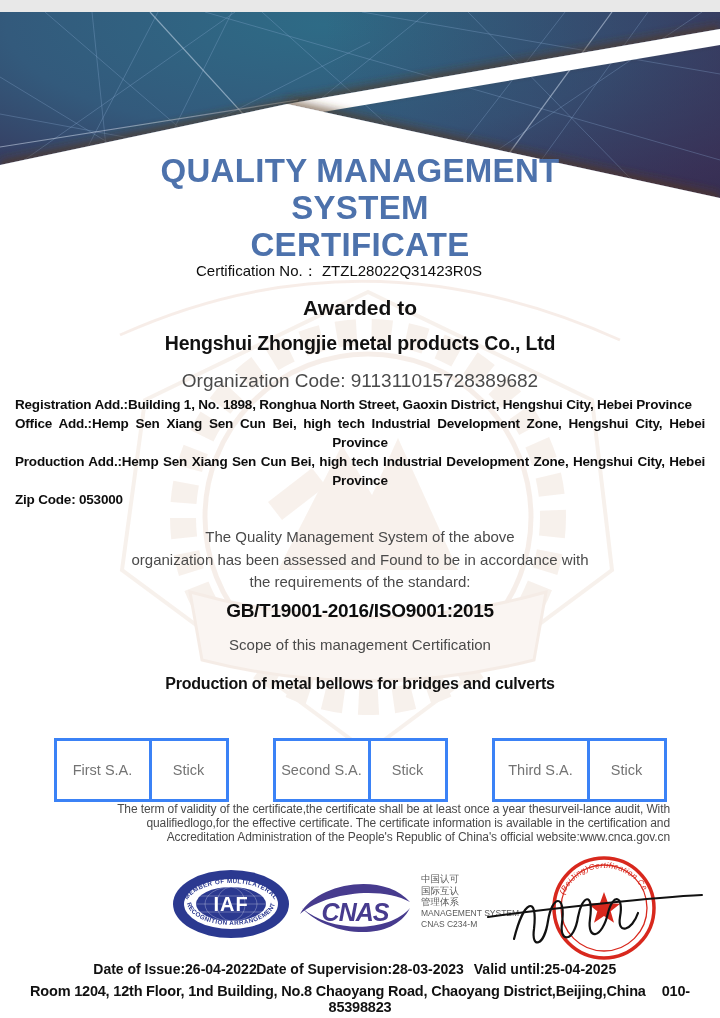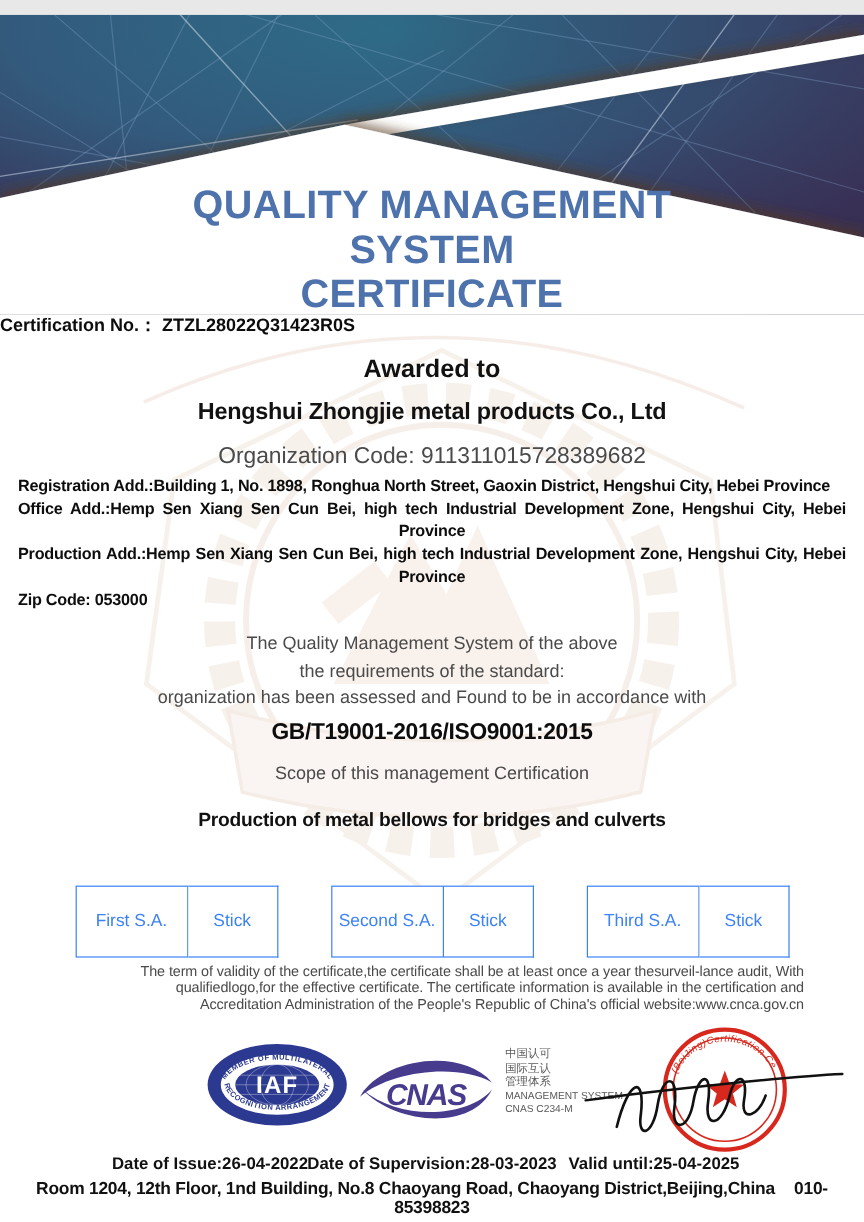--- a/index.html
+++ b/index.html
@@ -9,37 +9,37 @@
     font-family:"Liberation Sans", sans-serif; color:#111;
   }
   .abs{position:absolute; left:0; right:0;}
   .center{text-align:center;}
   
   .header-svg{position:absolute; top:0; left:0; z-index:1;}
   
   .watermark{position:absolute; top:228px; left:60px; z-index:0; opacity:.6; pointer-events:none;}
   
   .title{top:140px; z-index:2; color:#4d72ac; font-weight:bold; font-size:33px; line-height:37px; letter-spacing:.3px;}
-  .certno{top:250px; z-index:2; text-align:left; padding-right:42px; font-size:15px; font-weight:bold; color:#0d0d0d;}
+  .certno{top:250px; z-index:2; text-align:center; padding-right:42px; font-size:15px; font-weight:normal; color:#0d0d0d;}
   .awarded{top:284px; z-index:2; font-size:21px; font-weight:bold;}
   .company{top:320px; z-index:2; font-size:19.5px; font-weight:bold; letter-spacing:-.2px;}
   .orgcode{top:358px; z-index:2; font-size:19px; color:#4a4a4a;}
   .addresses{top:383px; left:15px; right:15px; z-index:2; font-size:13.5px; font-weight:bold; line-height:19px; letter-spacing:-.2px; color:#0d0d0d;}
   .addresses p{margin:0;}
   p.just{text-align:justify; text-align-last:center;}
   p.cent{text-align:left;}
   .statement{top:514px; z-index:2; font-size:15px; line-height:22.5px; color:#4a4a4a;}
   .standard{top:588px; z-index:2; font-size:19px; font-weight:bold; letter-spacing:-.3px; color:#0d0d0d;}
   .scope-label{top:624px; z-index:2; font-size:15px; color:#4a4a4a;}
   .scope-value{top:663px; z-index:2; font-size:16px; font-weight:bold; letter-spacing:-.2px;}
   
   .audit-table{top:726px; z-index:2; display:flex; justify-content:center; gap:44px;}
   .audit-group{display:flex;}
   .audit-cell{
-    height:58px; border:1px solid #3b82f6; background:#fff; color:#3b82f6;
+    height:58px; border:3px solid #3b82f6; background:#fff; color:#737373;
     display:flex; align-items:center; justify-content:center; font-size:14.5px;
   }
   .audit-cell.lbl{width:92px;}
   .audit-cell.val{width:74px; border-left:none;}
   .terms{top:791px; left:78px; width:592px; z-index:2; font-size:12px; line-height:13.8px; color:#4a4a4a; letter-spacing:-.1px;text-align:right;}
   
   .logo{position:absolute; z-index:2;}
   .ztzl-wrap{left:50px; top:846px; width:116px; text-align:center;}
   .ztzl-caption{font-size:17px; font-weight:bold; color:#2b4f92; letter-spacing:1px; margin-top:0; font-family:sans-serif;}
   .iaf-wrap{left:170px; top:857px;}
@@ -130,22 +130,22 @@
 
   <div class="abs addresses">
     <p class="cent">Registration Add.:Building 1, No. 1898, Ronghua North Street, Gaoxin District, Hengshui City, Hebei Province</p>
     <p class="just">Office Add.:Hemp Sen Xiang Sen Cun Bei, high tech Industrial Development Zone, Hengshui City, Hebei Province</p>
     <p class="just">Production Add.:Hemp Sen Xiang Sen Cun Bei, high tech Industrial Development Zone, Hengshui City, Hebei Province</p>
     <p class="cent">Zip Code: 053000</p>
   </div>
 
   <div class="abs statement center">
     <div>The Quality Management System of the above</div>
+    <div>organization has been assessed and Found to be in accordance with</div>
     <div>the requirements of the standard:</div>
-    <div>organization has been assessed and Found to be in accordance with</div>
   </div>
 
   <div class="abs standard center">GB/T19001-2016/ISO9001:2015</div>
   <div class="abs scope-label center">Scope of this management Certification</div>
   <div class="abs scope-value center">Production of metal bellows for bridges and culverts</div>
 
   <div class="abs audit-table">
     <div class="audit-group">
       <div class="audit-cell lbl">First S.A.</div>
       <div class="audit-cell val">Stick</div>

